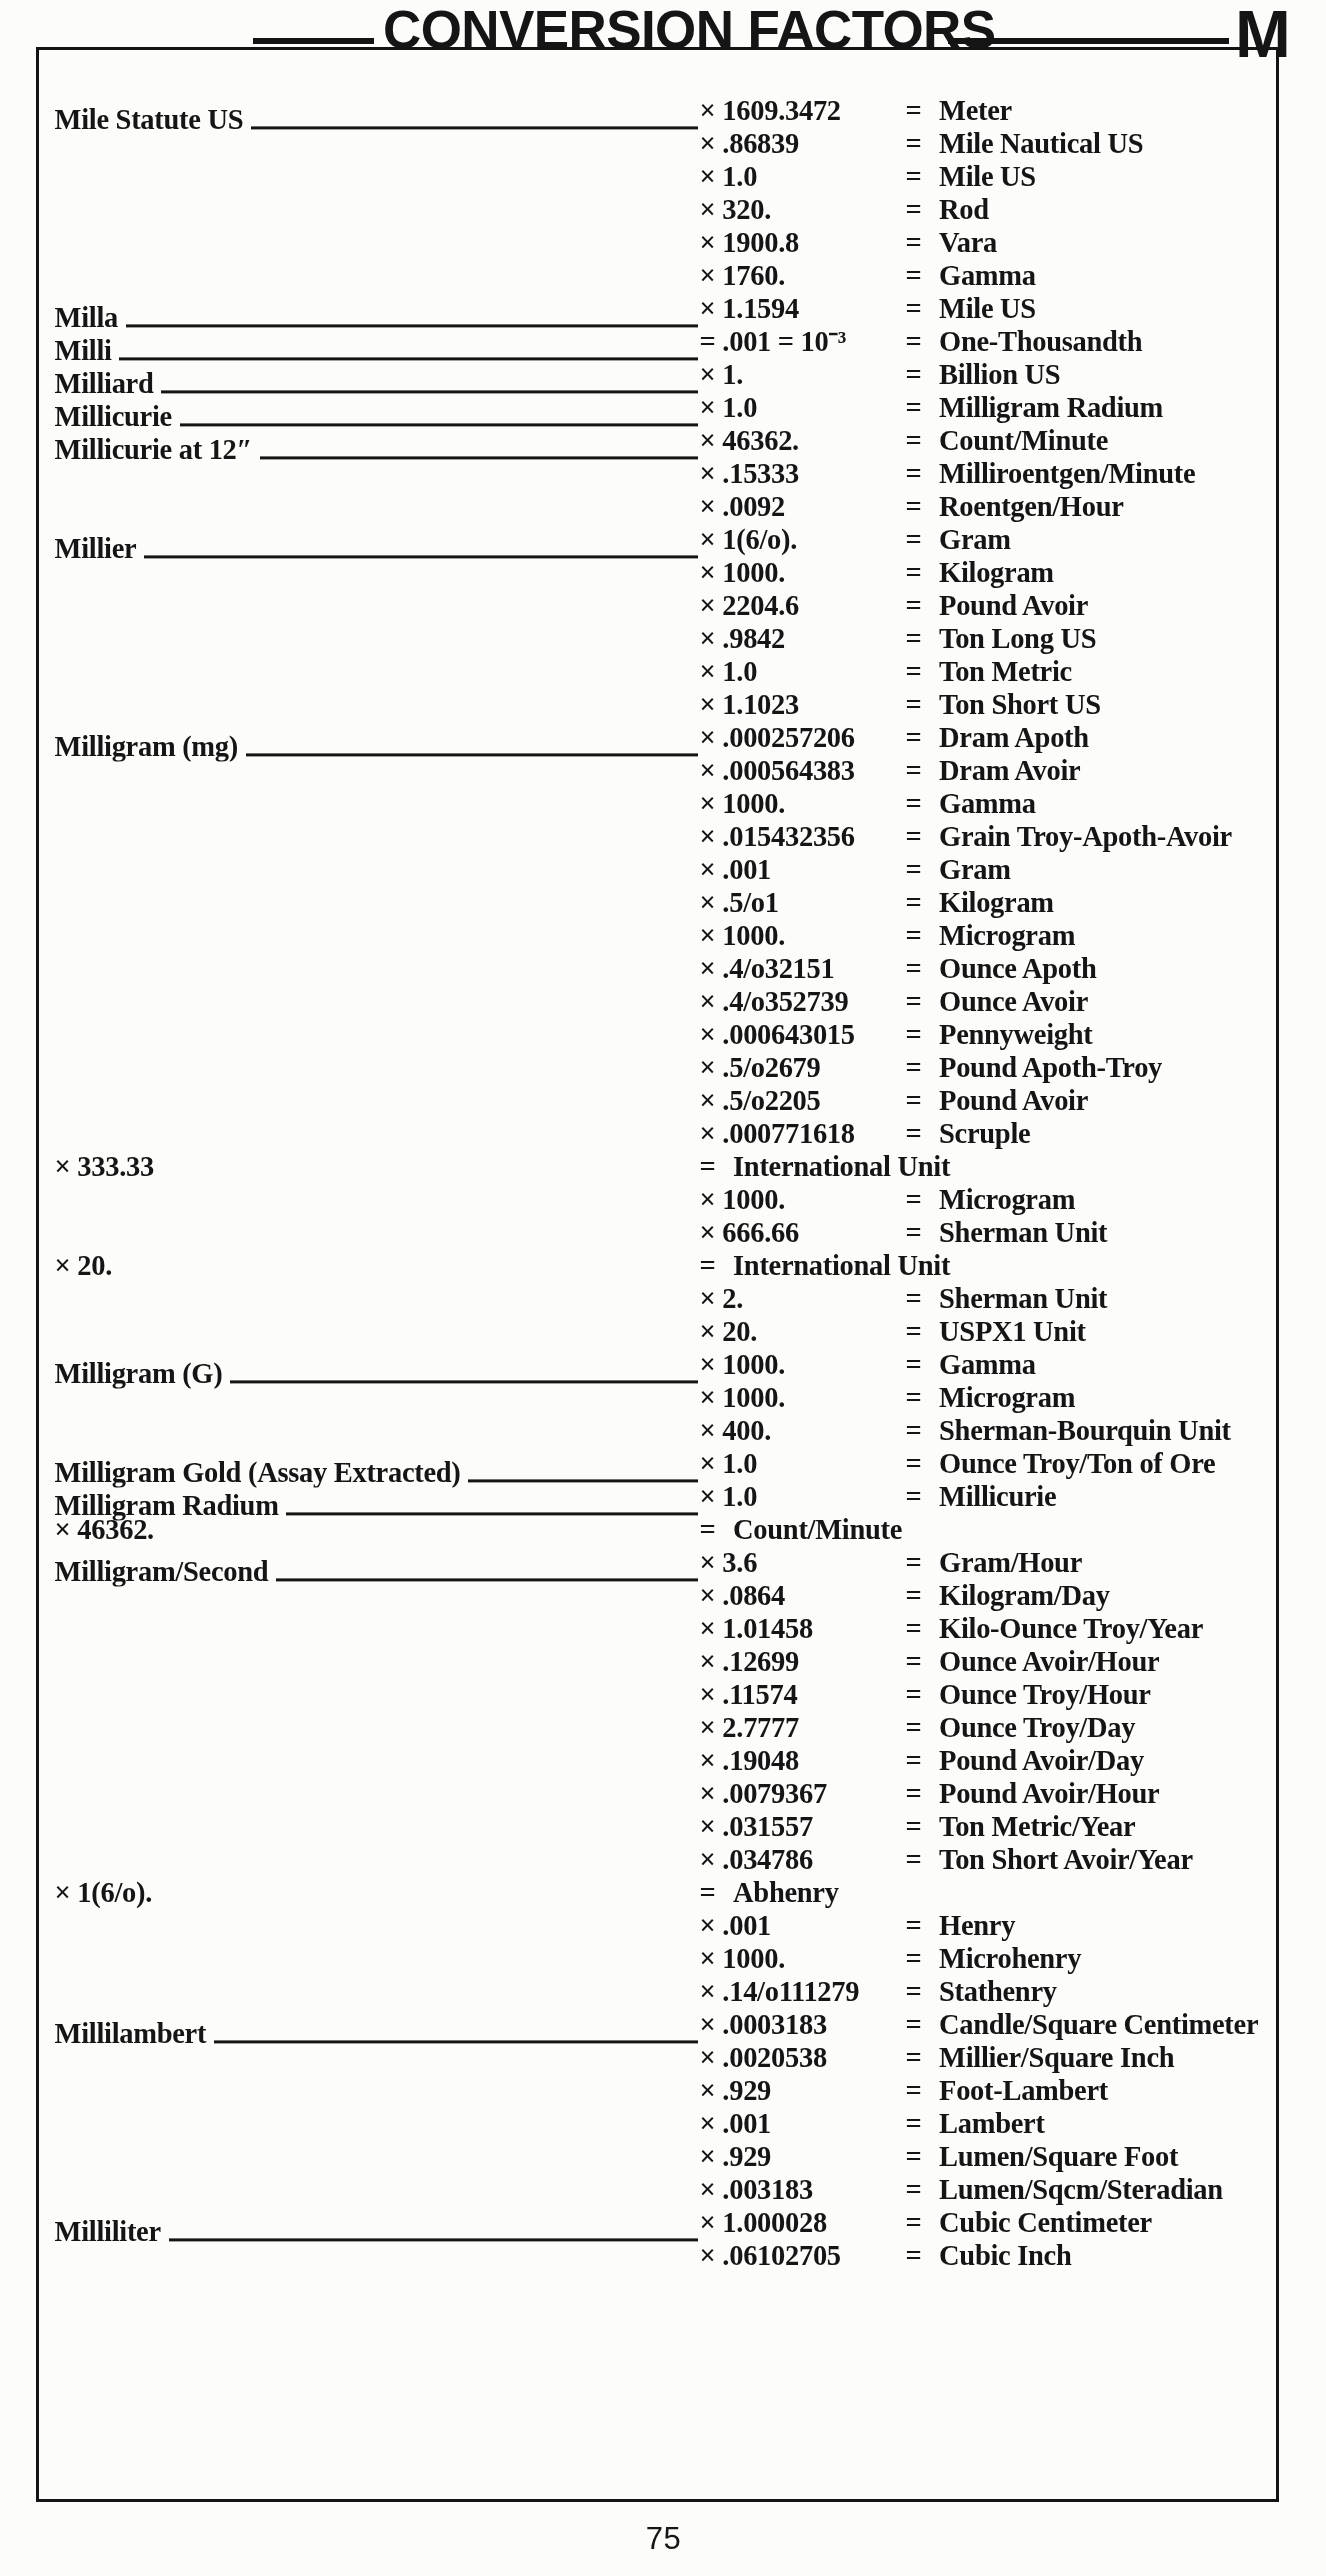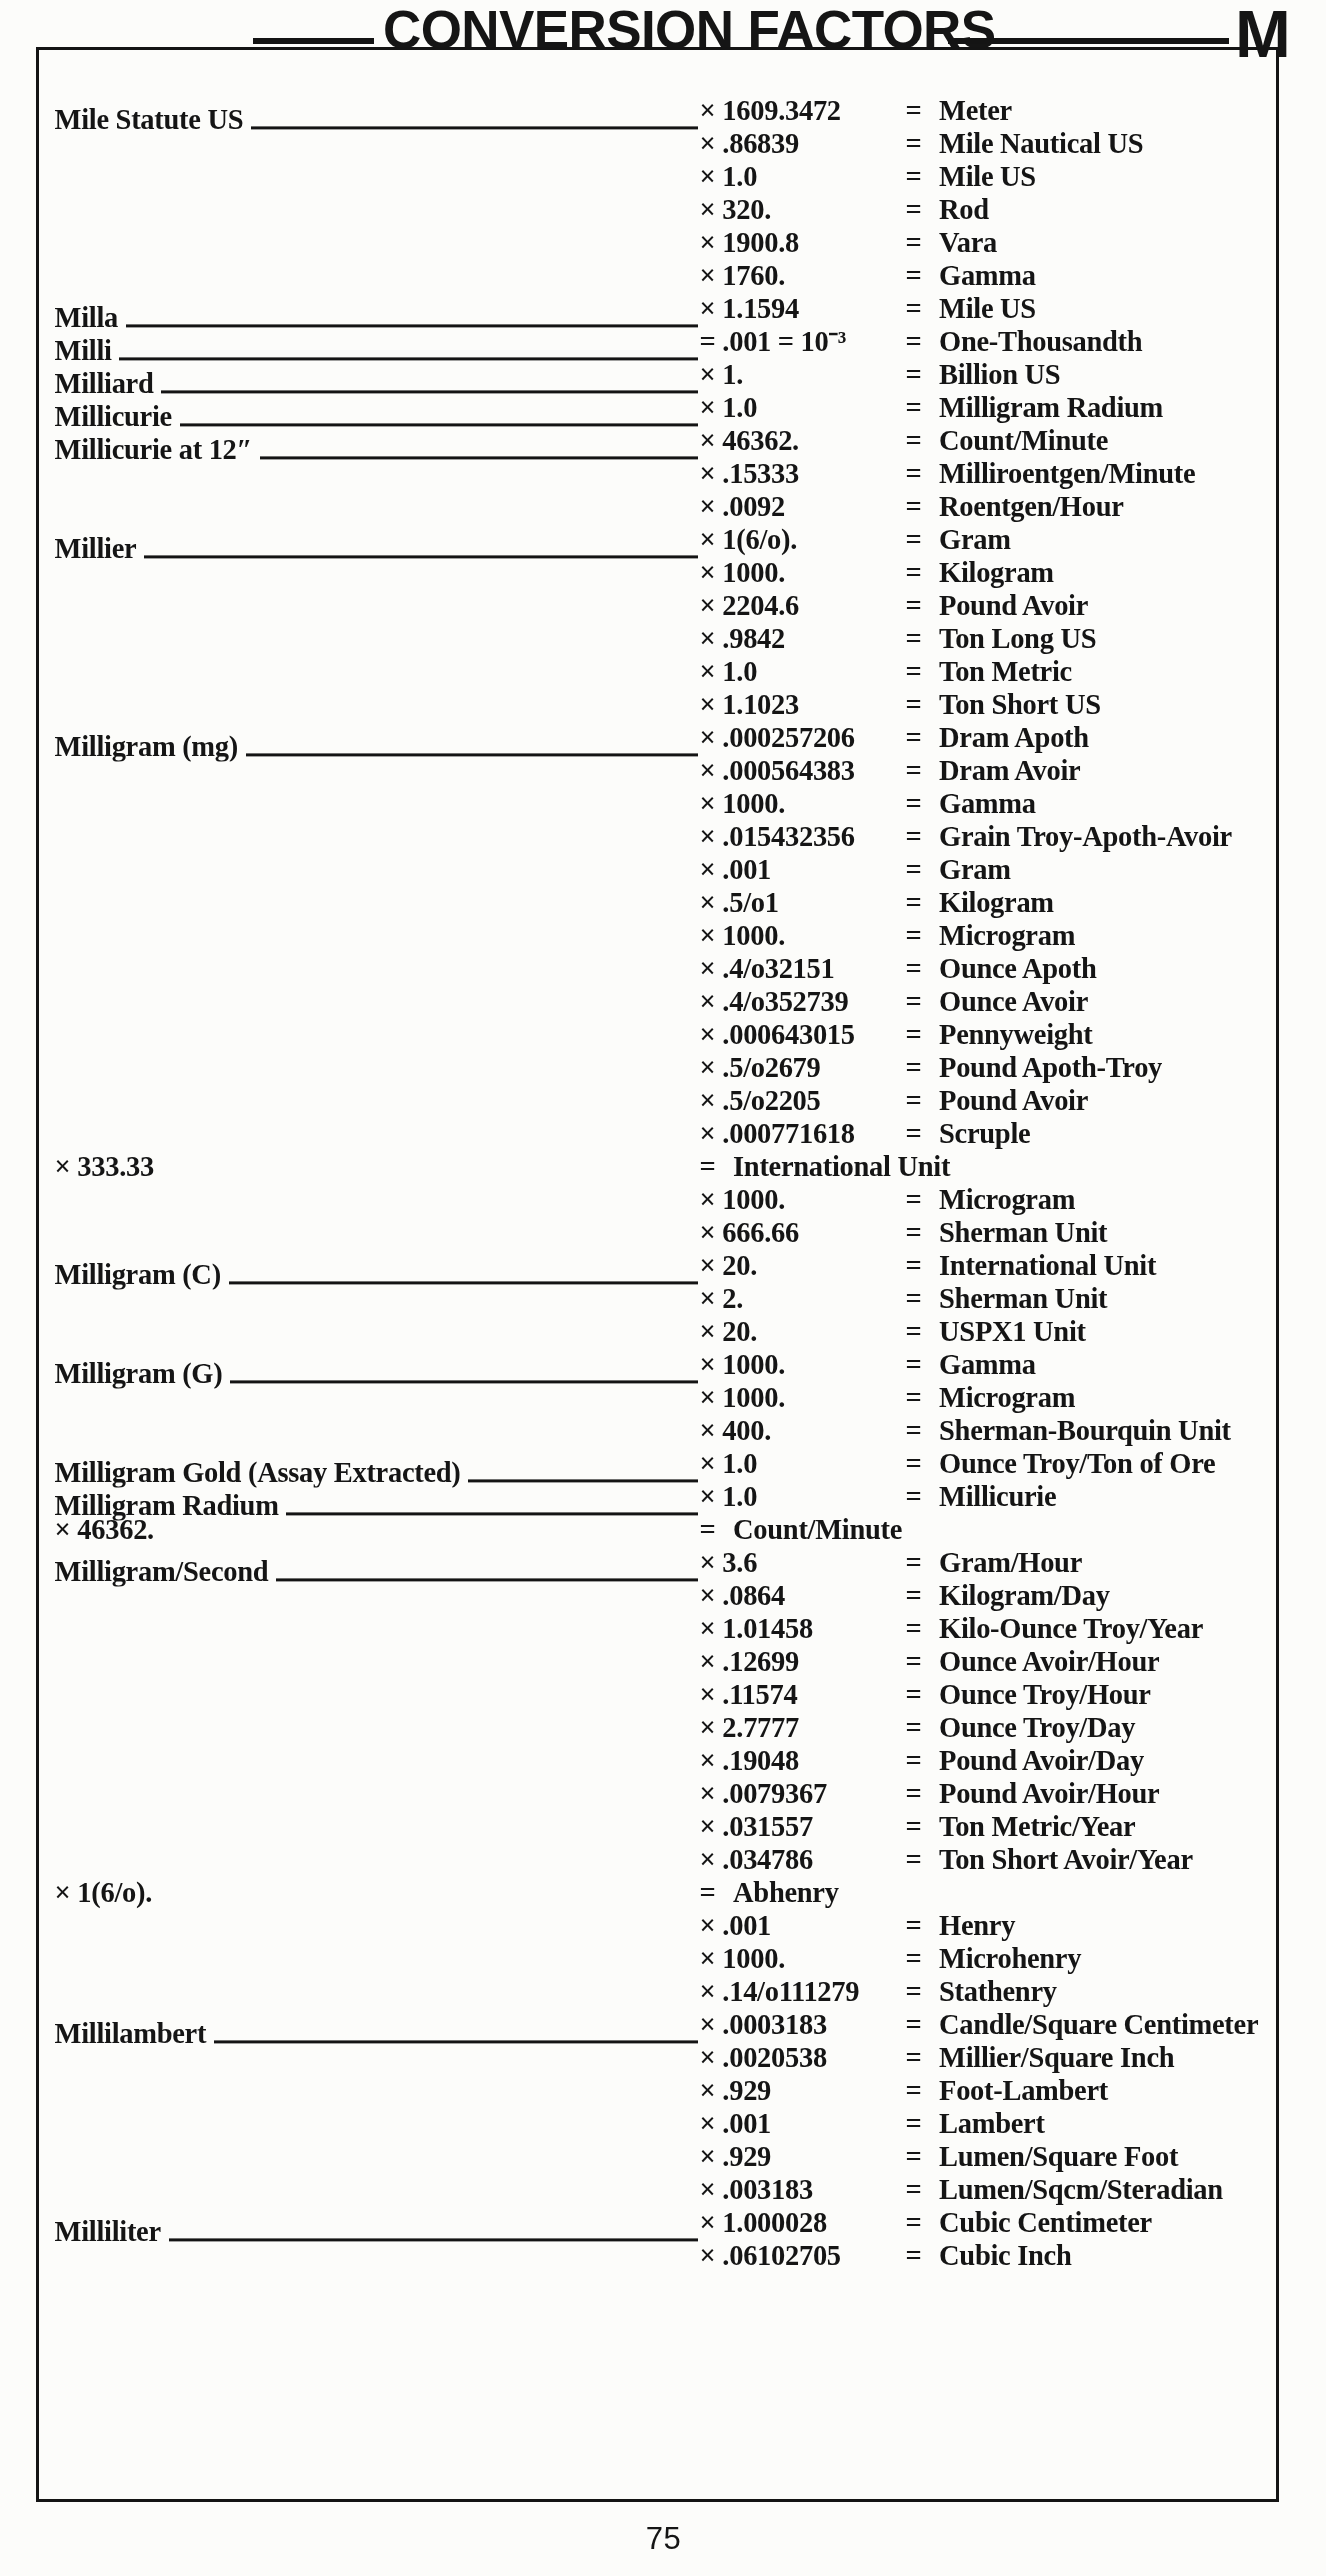--- a/index.html
+++ b/index.html
@@ -487,24 +487,20 @@
 
     </div>
     <div class="value">× 666.66</div>
     <div class="unit-cell">
       <span class="eq">=</span>
       <span class="unit">Sherman Unit</span>
     </div>
   </div>
 
   <div class="row">
-    <div class="label-cell">
-      <span class="label">Milligram (C)</span>
-      <span class="leader"></span>
-    </div>
     <div class="value">× 20.</div>
     <div class="unit-cell">
       <span class="eq">=</span>
       <span class="unit">International Unit</span>
     </div>
   </div>
 
   <div class="row">
     <div class="label-cell">
       <span class="label"></span>

